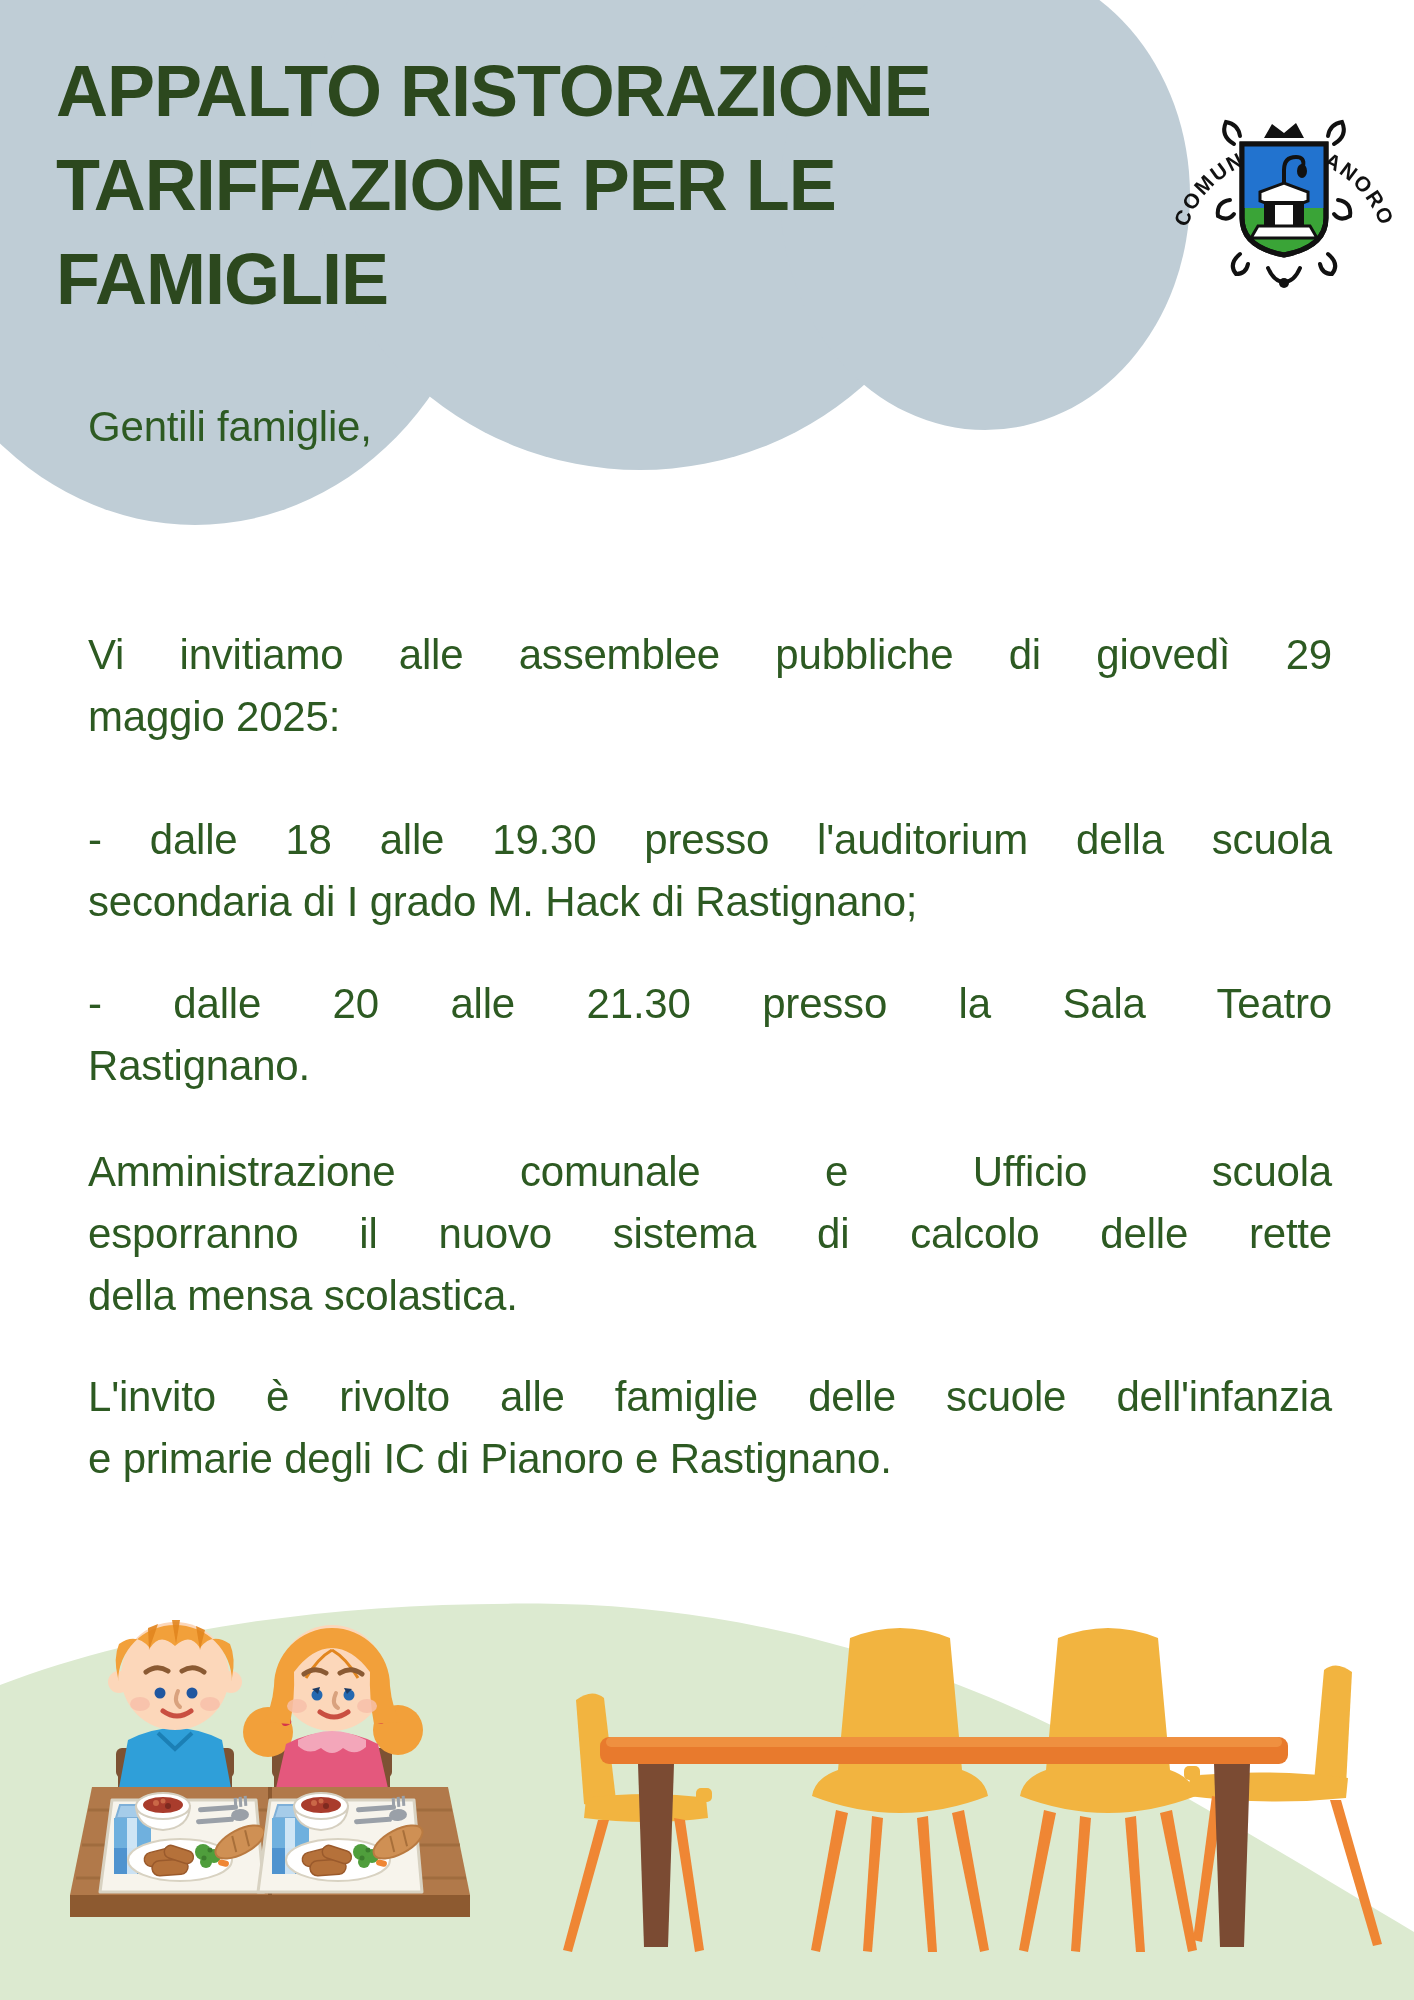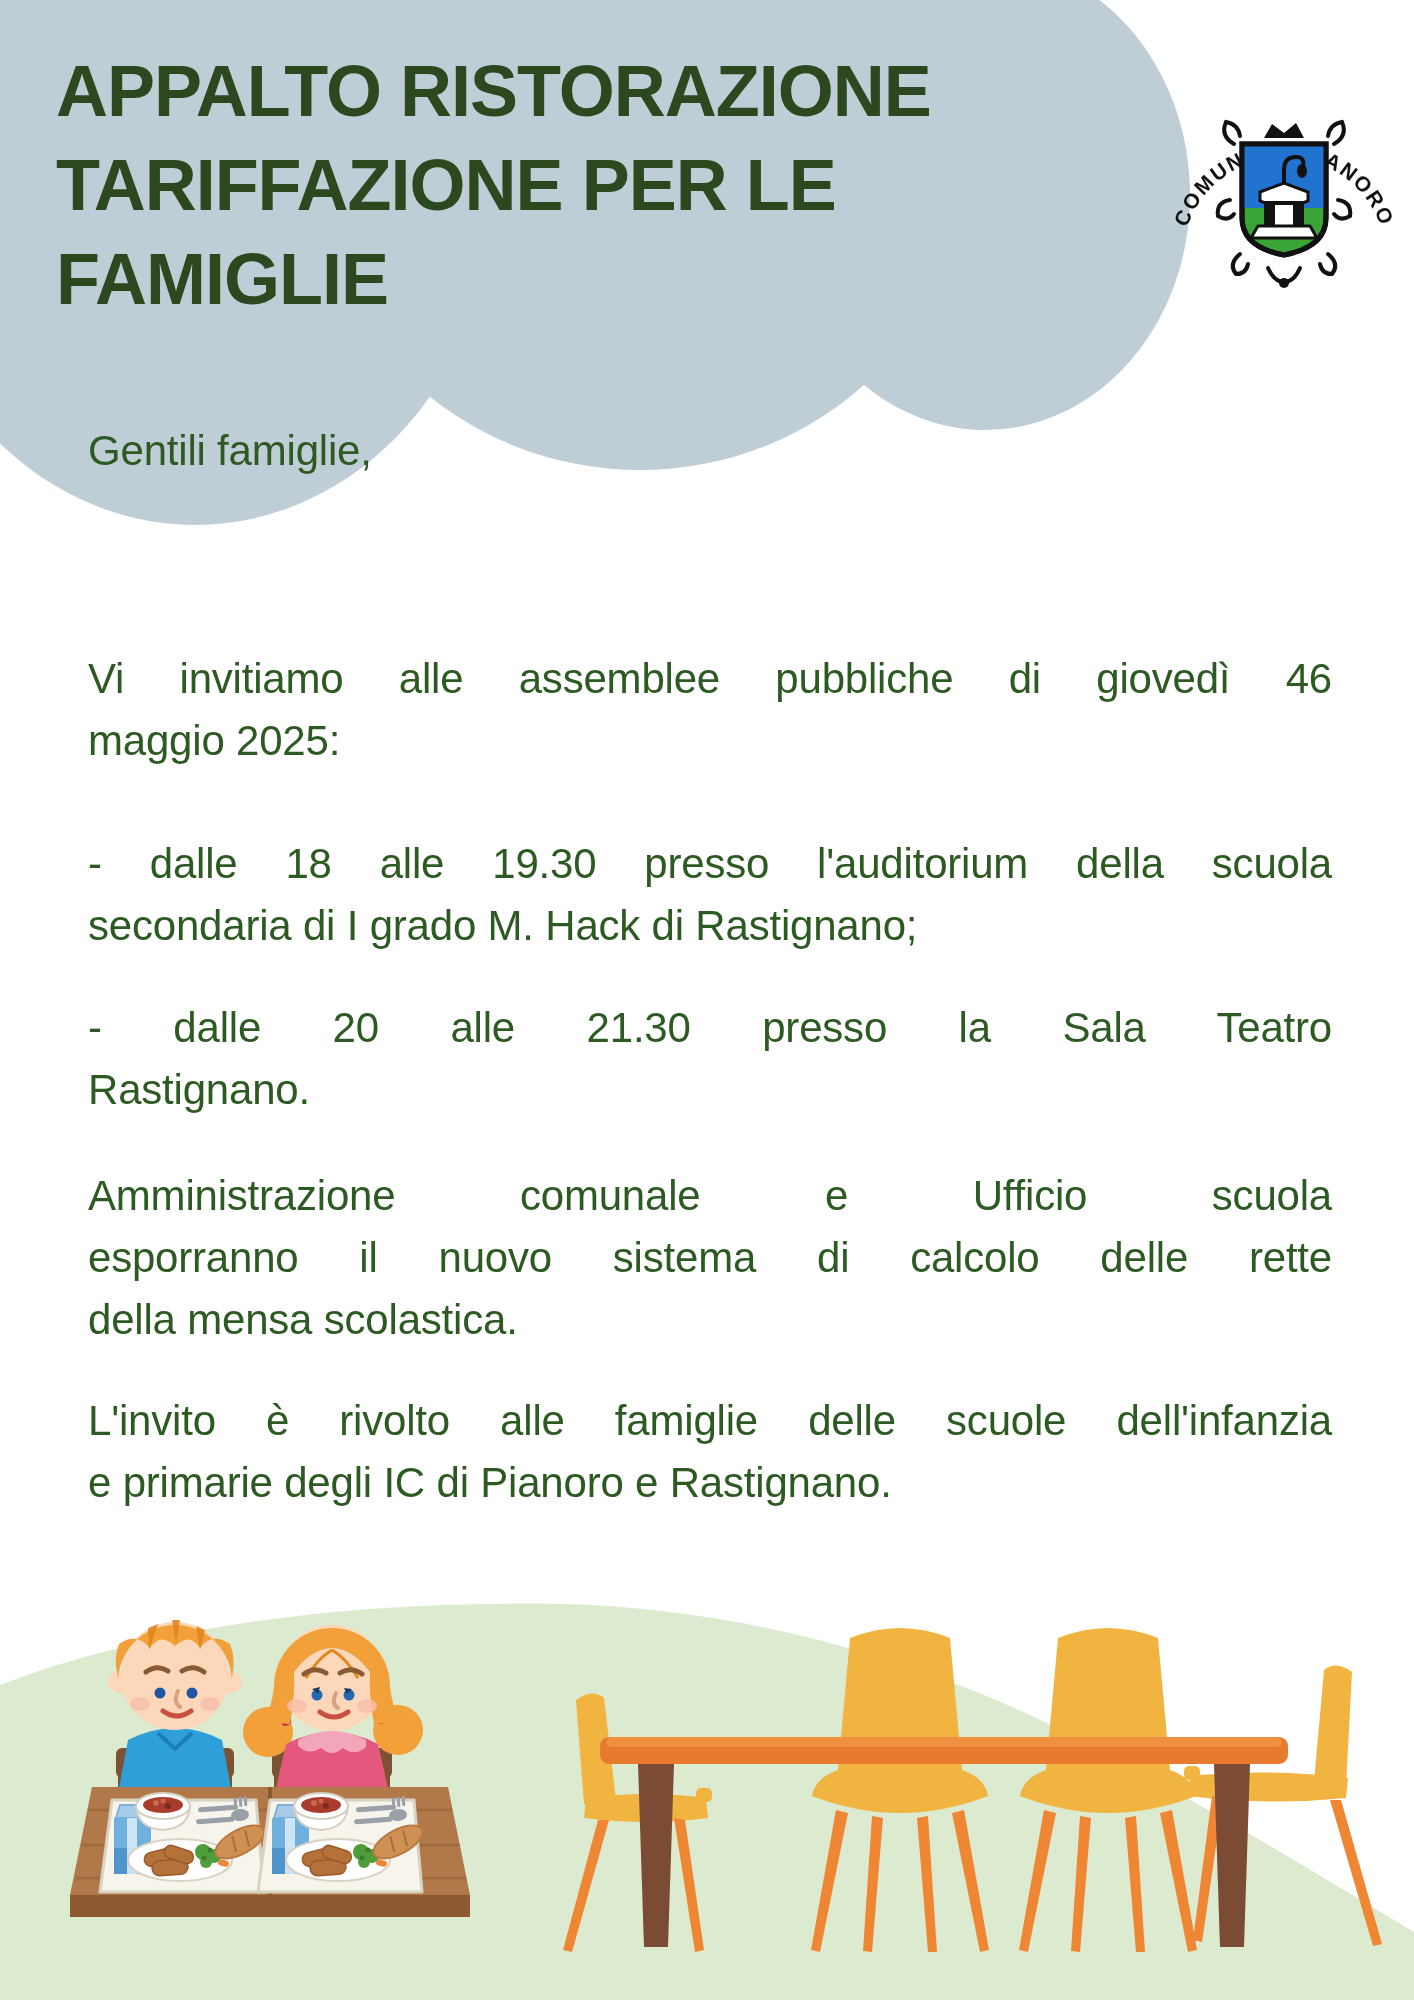--- a/index.html
+++ b/index.html
@@ -8,21 +8,21 @@
     overflow:hidden;font-family:"Liberation Sans",sans-serif;
   }
   svg{display:block;}
   .cloud-svg{position:absolute;left:0;top:0;z-index:1;}
   .title{
     position:absolute;left:56px;top:44px;width:1020px;z-index:3;
     color:#2c481e;font-weight:bold;font-size:72px;line-height:94px;letter-spacing:-1px;
   }
   .logo{position:absolute;left:1160px;top:40px;z-index:3;}
   .body-text{
-    position:absolute;left:88px;top:420px;width:1244px;z-index:2;
+    position:absolute;left:88px;top:396px;width:1244px;z-index:2;
     color:#2d5a22;font-size:42px;line-height:62px;letter-spacing:-0.2px;
   }
   .para{margin:0;}
   .mb-a{margin-bottom:166px;}
   .mb-b{margin-bottom:61px;}
   .mb-c{margin-bottom:40px;}
   .mb-d{margin-bottom:44px;}
   .mb-e{margin-bottom:39px;}
   .line{text-align:left;}
   .line.stretch{text-align:justify;text-align-last:justify;}
@@ -82,21 +82,21 @@
         <polygon points="98,186 150,186 157,198 91,198" fill="#ffffff" stroke="#111" stroke-width="3"></polygon>
       </g>
     </g>
   </svg>
 
   <div class="body-text">
     <div class="para mb-a">
       <div class="line">Gentili famiglie,</div>
     </div>
     <div class="para mb-b">
-      <div class="line stretch">Vi invitiamo alle assemblee pubbliche di giovedì 46</div>
+      <div class="line stretch">Vi invitiamo alle assemblee pubbliche di giovedì 29</div>
       <div class="line">maggio 2025:</div>
     </div>
     <div class="para mb-c">
       <div class="line stretch">- dalle 18 alle 19.30 presso l'auditorium della scuola</div>
       <div class="line">secondaria di I grado M. Hack di Rastignano;</div>
     </div>
     <div class="para mb-d">
       <div class="line stretch">- dalle 20 alle 21.30 presso la Sala Teatro</div>
       <div class="line">Rastignano.</div>
     </div>

